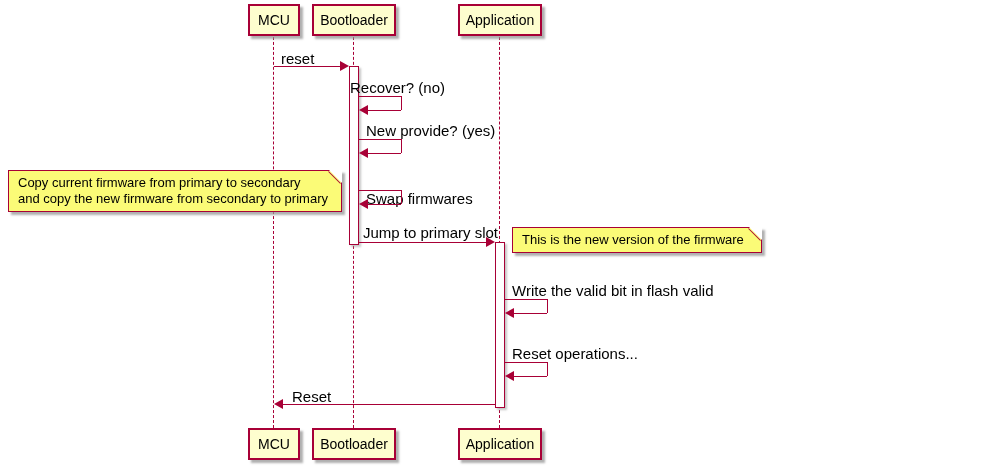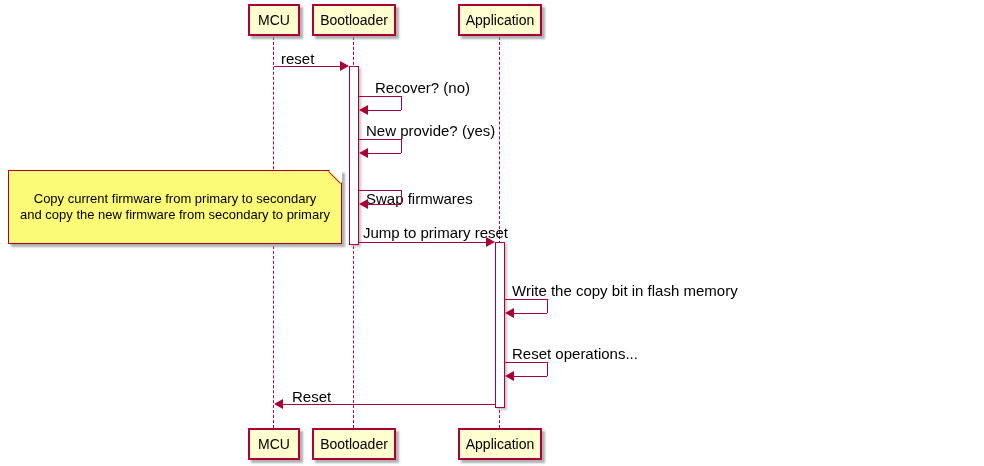--- a/index.html
+++ b/index.html
@@ -25,23 +25,22 @@
   .arrow-right { position:absolute; width:0; height:0;
     border-top:5px solid transparent; border-bottom:5px solid transparent;
     border-left:9px solid #A80036; }
   .arrow-left { position:absolute; width:0; height:0;
     border-top:5px solid transparent; border-bottom:5px solid transparent;
     border-right:9px solid #A80036; }
 
   .note {
     position:absolute; background:#FBFB77; border:1px solid #A80036;
     box-shadow:3px 3px 2px rgba(150,150,150,0.75);
-    padding:20px 9px; font-size:13px; line-height:16px;
+    padding:4px 9px; font-size:13px; line-height:16px;
     white-space:pre-line;
-    text-align:center;
   }
   .note::before { 
     content:""; position:absolute; top:-1px; right:-1px; width:0; height:0;
     border-style:solid; border-width:0 13px 13px 0;
     border-color:transparent #ffffff transparent transparent;
   }
   .note::after { 
     content:""; position:absolute; top:6px; right:-2px;
     width:17px; height:1px; background:#A80036; transform:rotate(45deg);
   }
@@ -55,60 +54,61 @@
   <div class="lifeline" style="left:353px;top:32px;height:396px"></div>
   <div class="lifeline" style="left:499px;top:32px;height:396px"></div>
 
   <div class="activation" style="left:349px;top:66px;height:179px"></div>
   <div class="activation" style="left:495px;top:242px;height:166px"></div>
 
   <div class="msg-label" style="left:281px;top:52px">reset</div>
   <div class="hline" style="left:274px;top:66px;width:66px"></div>
   <div class="arrow-right" style="left:340px;top:61px"></div>
 
-  <div class="msg-label" style="left:375px;top:81px">Recover? (no)</div>
+  <div class="msg-label" style="left:350px;top:81px">Recover? (no)</div>
   <div class="hline" style="left:359px;top:96px;width:42px"></div>
   <div class="vline" style="left:401px;top:96px;height:14px"></div>
   <div class="hline" style="left:368px;top:110px;width:33px"></div>
   <div class="arrow-left" style="left:359px;top:105px"></div>
 
   <div class="msg-label" style="left:366px;top:124px">New provide? (yes)</div>
   <div class="hline" style="left:359px;top:139px;width:42px"></div>
   <div class="vline" style="left:401px;top:139px;height:14px"></div>
   <div class="hline" style="left:368px;top:153px;width:33px"></div>
   <div class="arrow-left" style="left:359px;top:148px"></div>
 
   <div class="msg-label" style="left:366px;top:192px">Swap firmwares</div>
   <div class="hline" style="left:359px;top:190px;width:42px"></div>
   <div class="vline" style="left:401px;top:190px;height:14px"></div>
   <div class="hline" style="left:368px;top:204px;width:33px"></div>
   <div class="arrow-left" style="left:359px;top:199px"></div>
 
-  <div class="msg-label" style="left:363px;top:226px">Jump to primary reset</div>
+  <div class="msg-label" style="left:363px;top:226px">Jump to primary slot</div>
   <div class="hline" style="left:359px;top:242px;width:127px"></div>
   <div class="arrow-right" style="left:486px;top:237px"></div>
 
-  <div class="msg-label" style="left:512px;top:284px">Write the copy bit in flash memory</div>
+  <div class="msg-label" style="left:512px;top:284px">Write the valid bit in flash valid</div>
   <div class="hline" style="left:505px;top:299px;width:42px"></div>
   <div class="vline" style="left:547px;top:299px;height:14px"></div>
   <div class="hline" style="left:514px;top:313px;width:33px"></div>
   <div class="arrow-left" style="left:505px;top:308px"></div>
 
   <div class="msg-label" style="left:512px;top:347px">Reset operations...</div>
   <div class="hline" style="left:505px;top:362px;width:42px"></div>
   <div class="vline" style="left:547px;top:362px;height:14px"></div>
   <div class="hline" style="left:514px;top:376px;width:33px"></div>
   <div class="arrow-left" style="left:505px;top:371px"></div>
 
   <div class="msg-label" style="left:292px;top:390px">Reset</div>
   <div class="hline" style="left:283px;top:404px;width:212px"></div>
   <div class="arrow-left" style="left:274px;top:399px"></div>
 
   <div class="note" style="left:8px;top:170px;width:334px">Copy current firmware from primary to secondary
 and copy the new firmware from secondary to primary</div>
+  <div class="note" style="left:512px;top:227px;width:250px">This is the new version of the firmware</div>
 
   <div class="participant" style="left:248px;top:4px;width:52px">
     <span>MCU</span>
   </div>
   <div class="participant" style="left:312px;top:4px;width:84px">
     <span>Bootloader</span>
   </div>
   <div class="participant" style="left:458px;top:4px;width:84px">
     <span>Application</span>
   </div>

